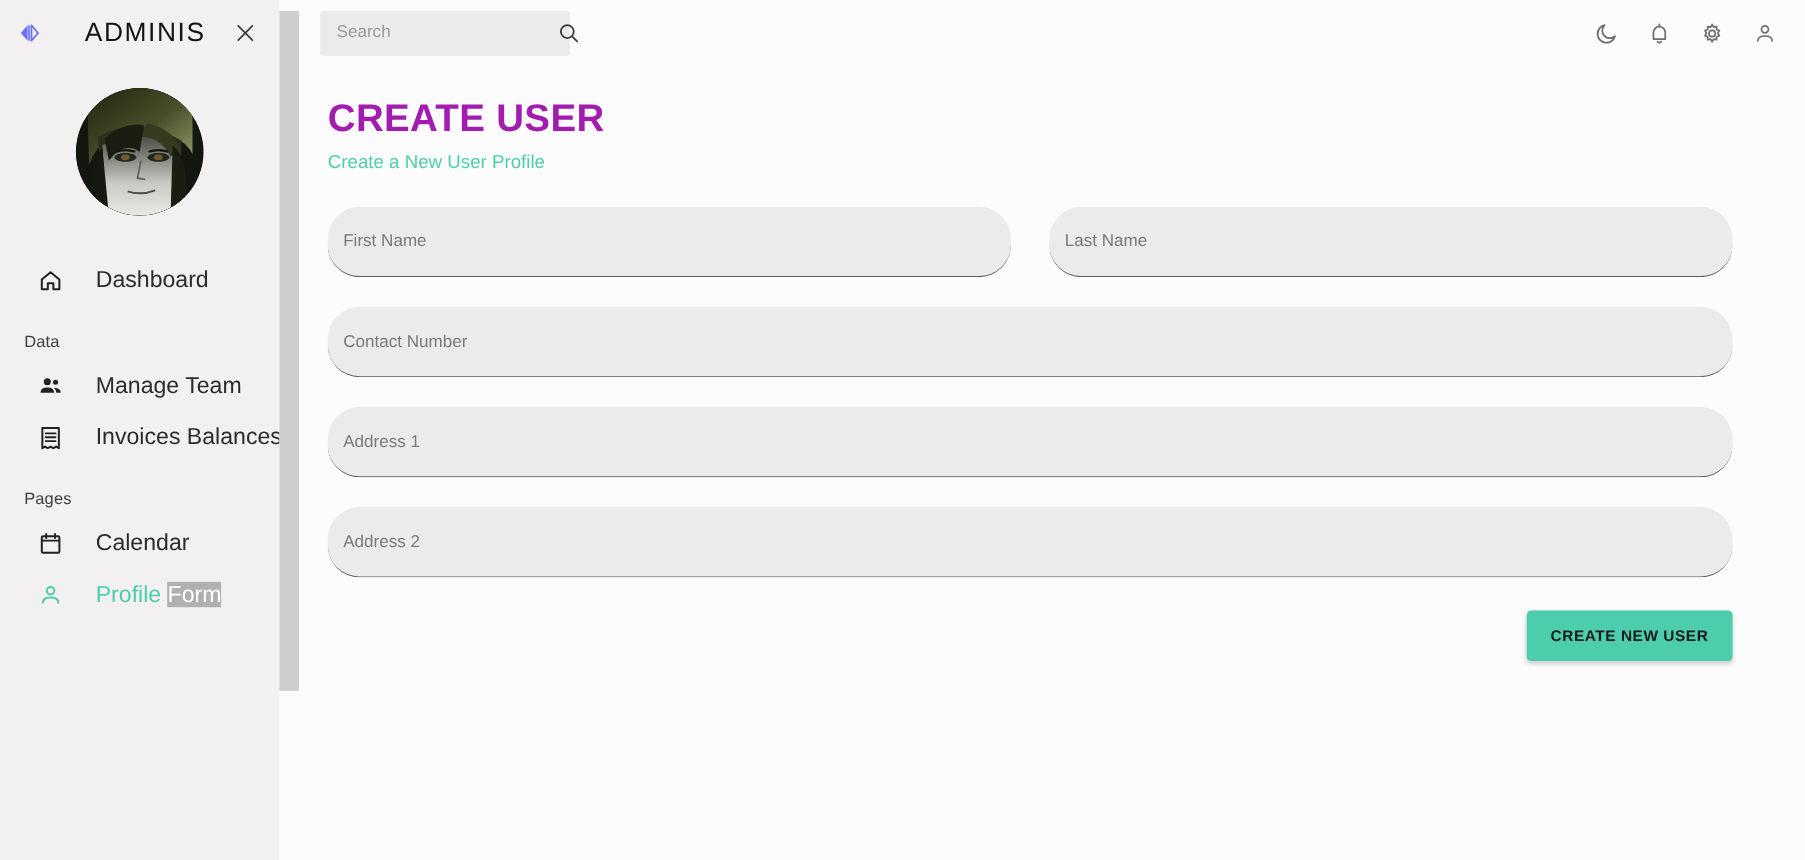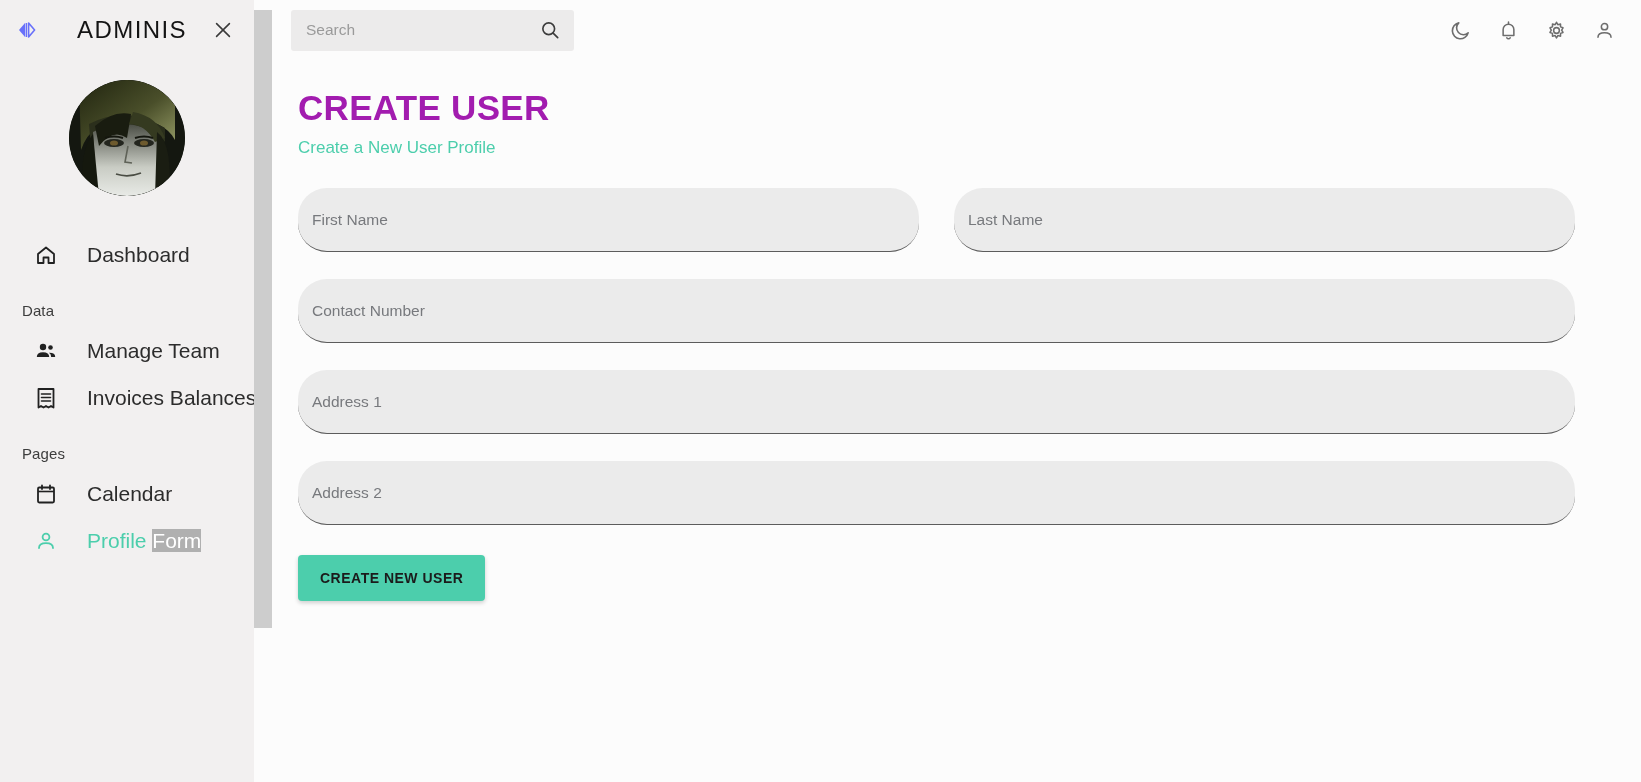--- a/index.html
+++ b/index.html
@@ -182,21 +182,21 @@
   }
 
   .topbar {
     height: 60px;
     display: flex;
     align-items: center;
     padding: 0 20px 0 19px;
   }
 
   .search-box {
-    width: 283px;
+    width: 227px;
     height: 41px;
     background: #ecebeb;
     border-radius: 3px;
     display: flex;
     align-items: center;
     padding: 0 11px 0 15px;
   }
 
   .search-input {
     flex: 1;
@@ -285,21 +285,21 @@
   .field .fld-label {
     font-size: 15.5px;
     color: #77797d;
   }
 
   .field.full { flex: 1 1 100%; }
 
   .actions {
     margin-top: 30px;
     display: flex;
-    justify-content: flex-start;
+    justify-content: flex-end;
     padding-right: 0px;
   }
 
   .create-btn {
     background: #4cceac;
     color: #1b1b1b;
     border: none;
     border-radius: 4px;
     font-family: "Liberation Sans", sans-serif;
     font-size: 14px;

